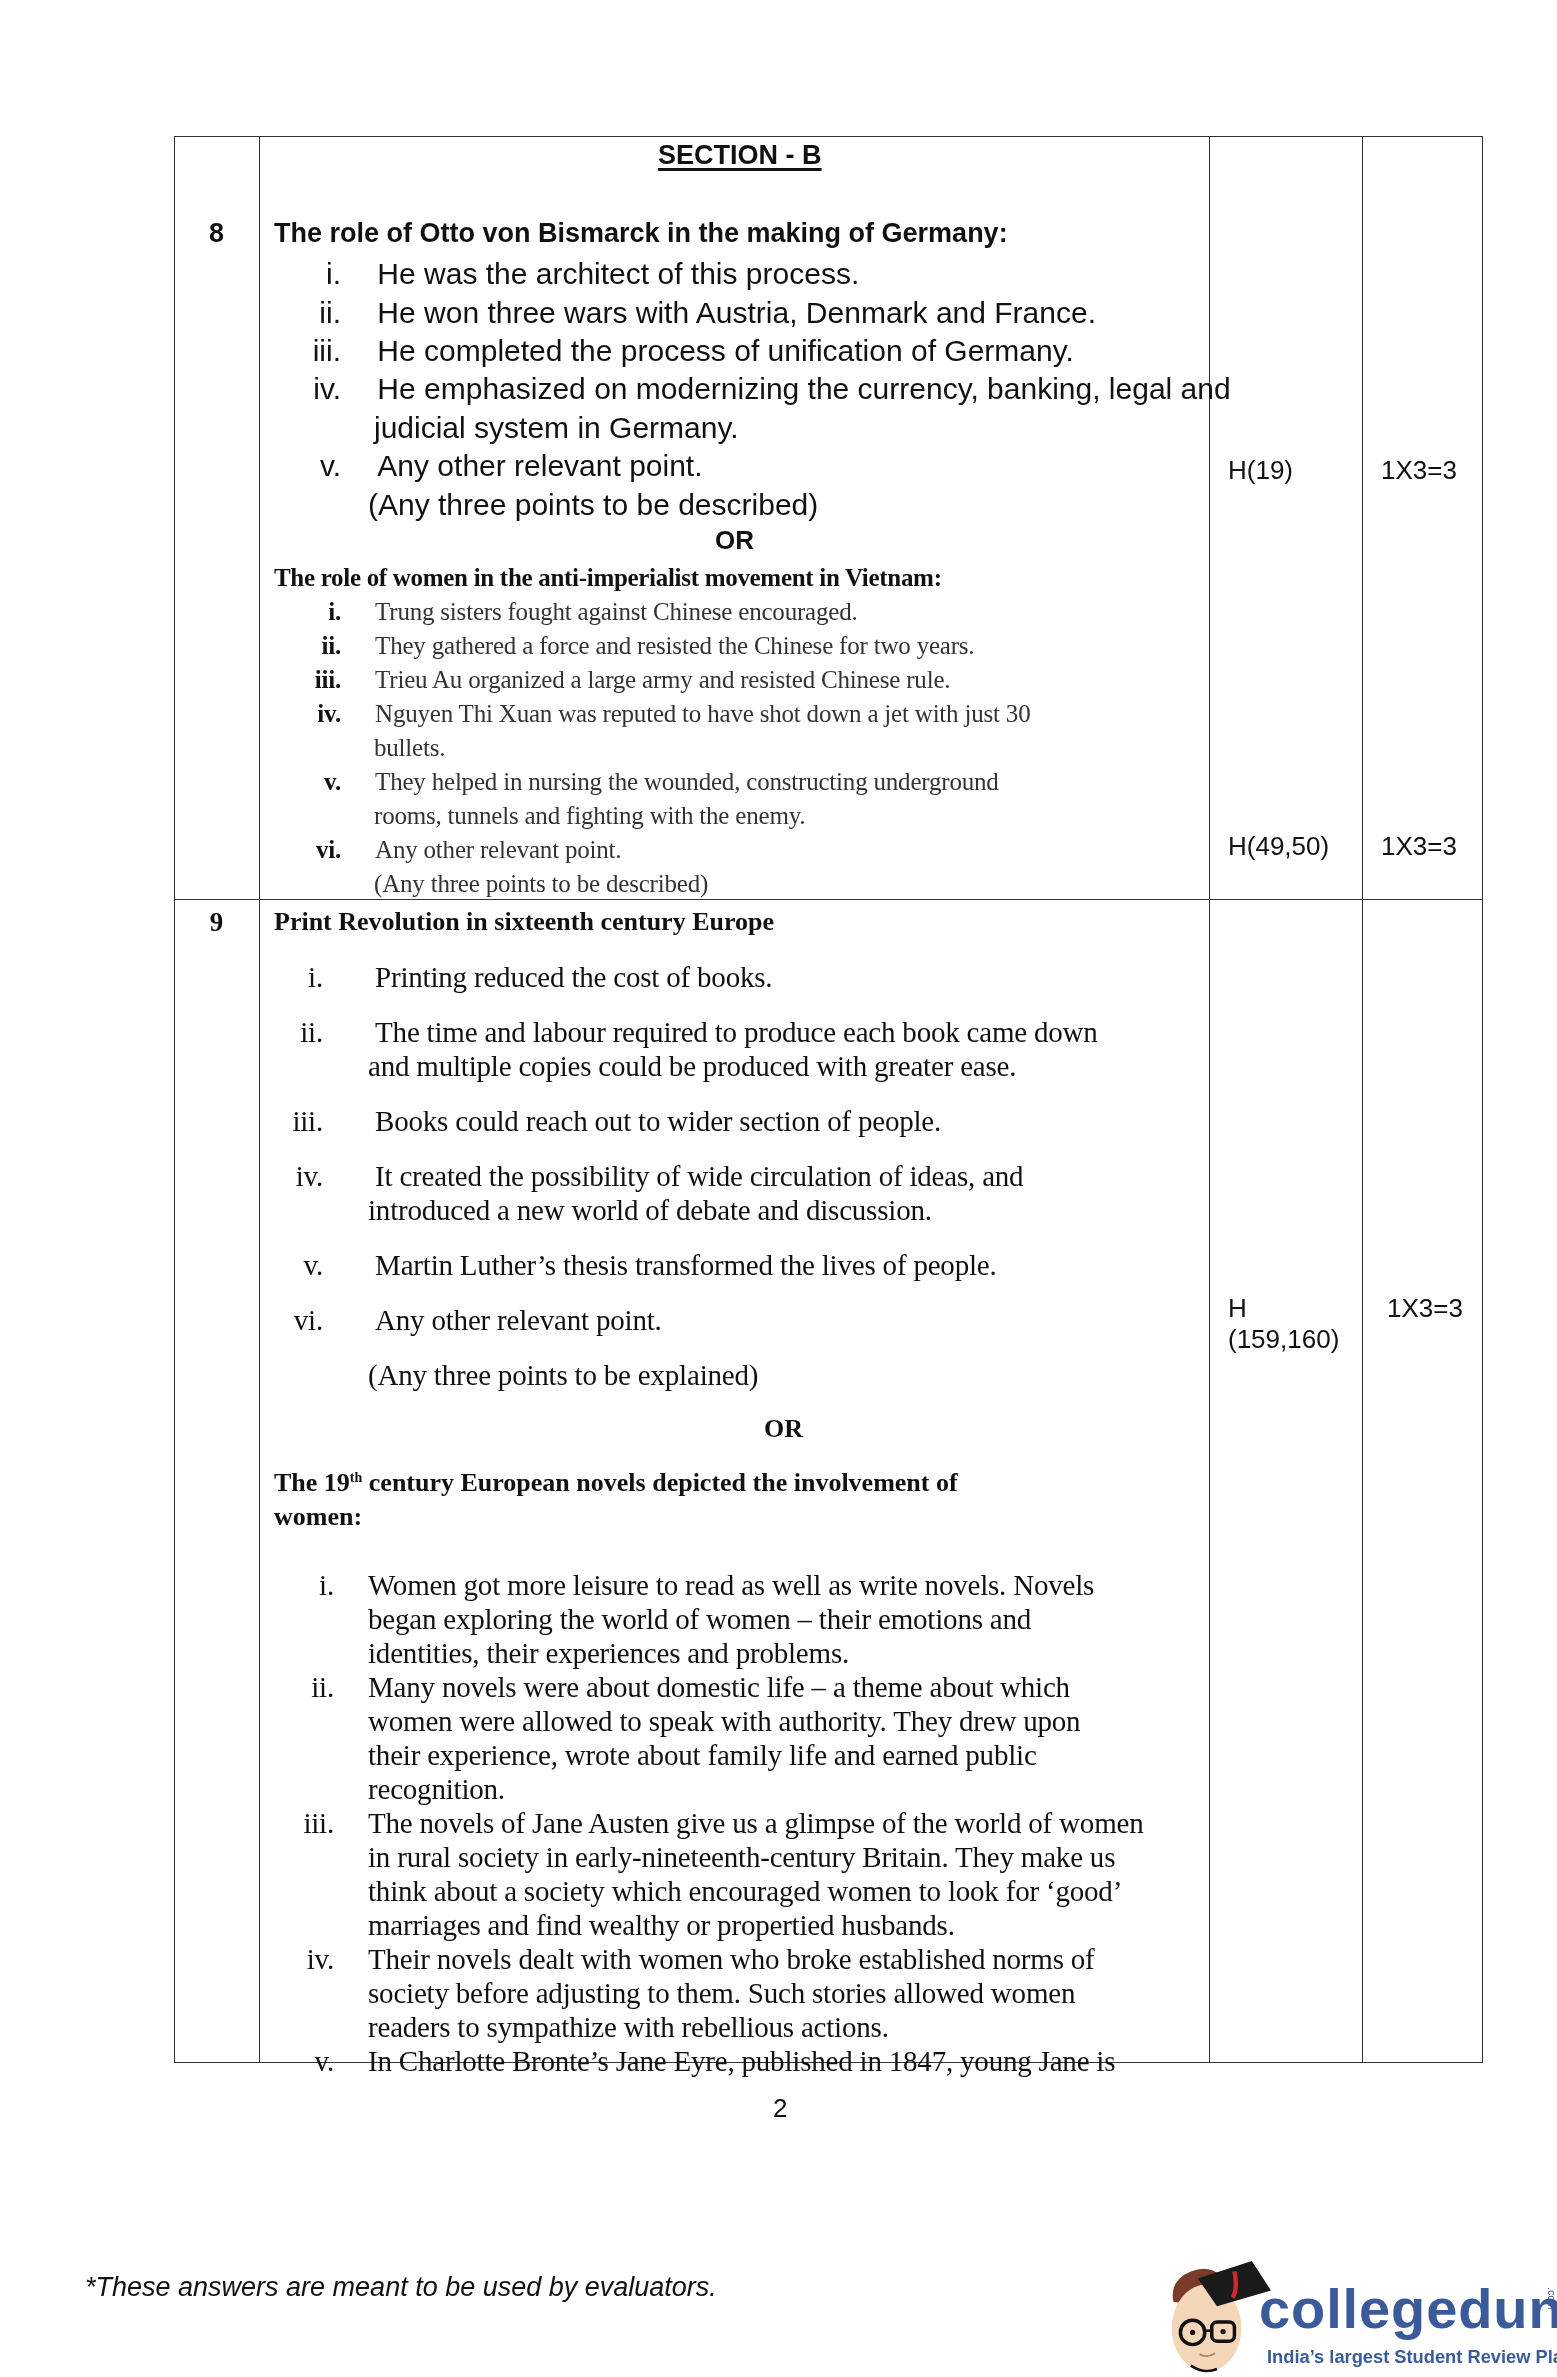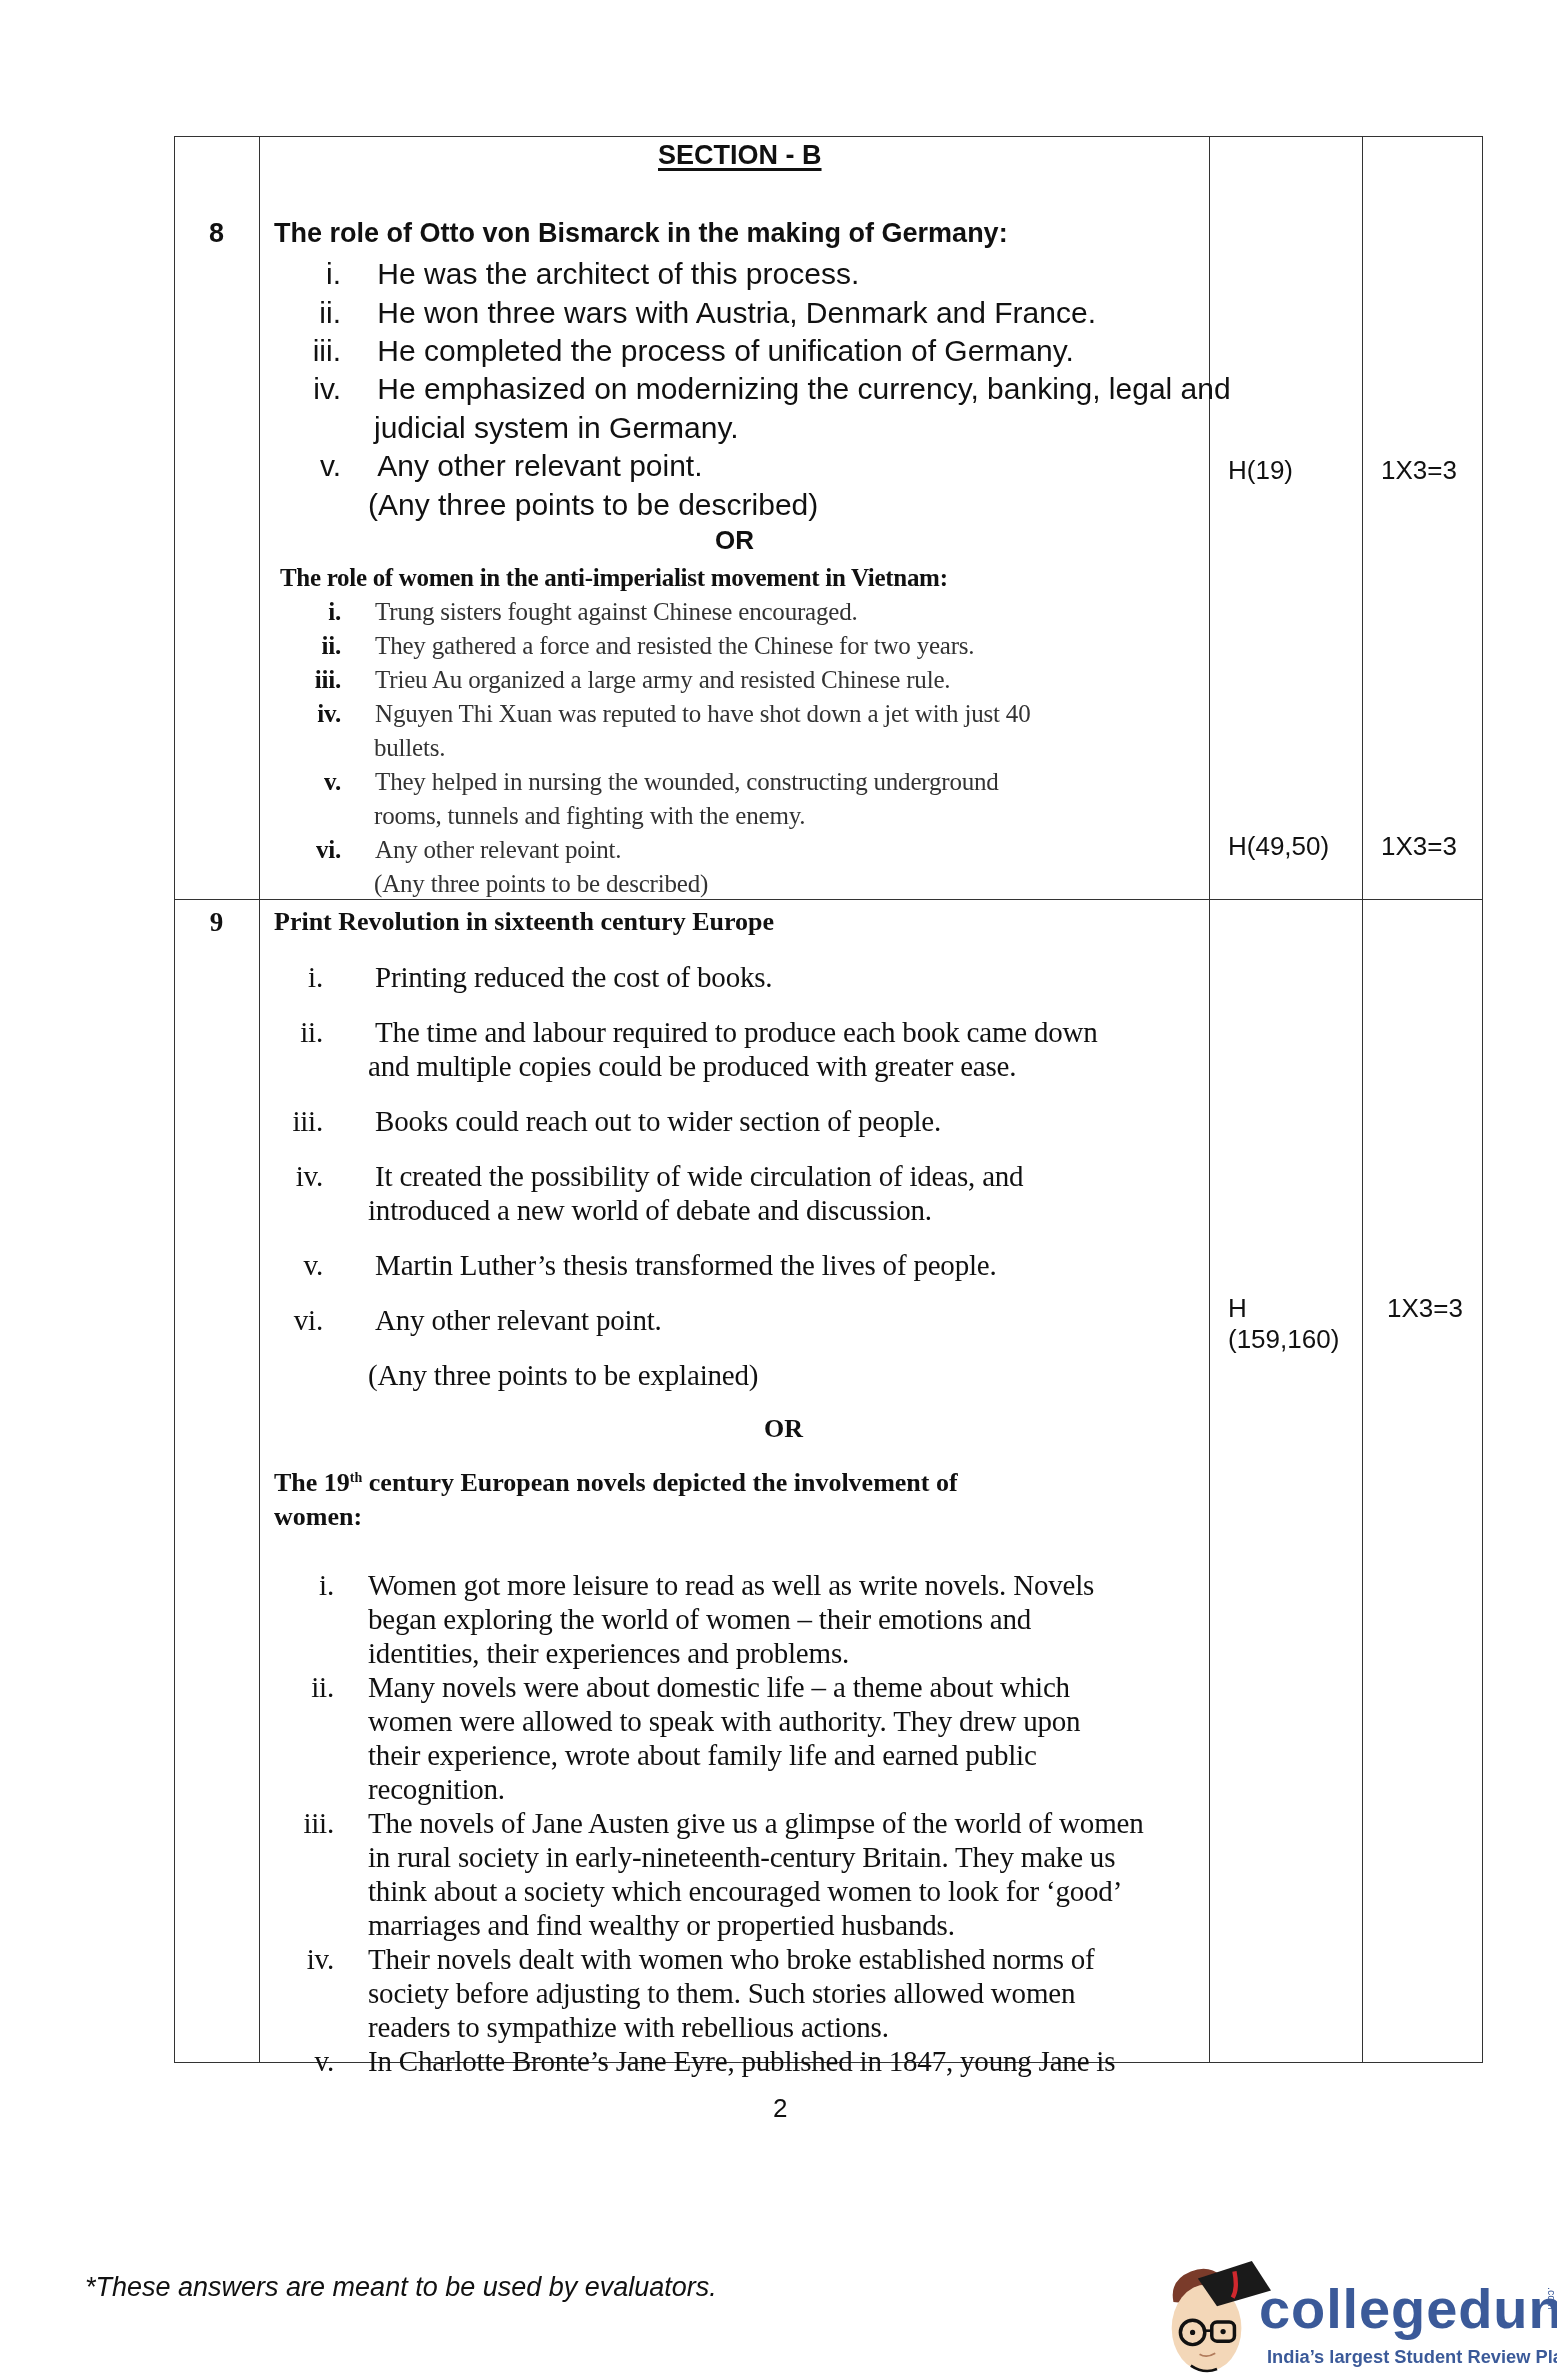--- a/index.html
+++ b/index.html
@@ -69,37 +69,37 @@
     <span style="margin-left:28px;">Any other relevant point.</span>
   </div>
   <div class="abs sans q8i" style="left:368px; top:488px;">(Any three points to be described)</div>
 </div>
 
 <div class="abs sans ref" style="left:1228px; top:455px;">H(19)</div>
 <div class="abs sans ref" style="left:1381px; top:455px;">1X3=3</div>
 
 <div class="abs sans or" style="left:715px; top:525px;">OR</div>
 
-<div class="abs serif vh" style="left:280px; top:564px;">The role of women in the anti-imperialist movement in Vietnam:</div>
+<div class="abs serif vh" style="left:274px; top:564px;">The role of women in the anti-imperialist movement in Vietnam:</div>
 <div>
   <div class="abs serif vi" style="left:297px; top:598px;">
     <b class="rn" style="width:44px;">i.</b>
     <span style="margin-left:28px;">Trung sisters fought against Chinese encouraged.</span>
   </div>
   <div class="abs serif vi" style="left:297px; top:632px;">
     <b class="rn" style="width:44px;">ii.</b>
     <span style="margin-left:28px;">They gathered a force and resisted the Chinese for two years.</span>
   </div>
   <div class="abs serif vi" style="left:297px; top:666px;">
     <b class="rn" style="width:44px;">iii.</b>
     <span style="margin-left:28px;">Trieu Au organized a large army and resisted Chinese rule.</span>
   </div>
   <div class="abs serif vi" style="left:297px; top:700px;">
     <b class="rn" style="width:44px;">iv.</b>
-    <span style="margin-left:28px;">Nguyen Thi Xuan was reputed to have shot down a jet with just 40</span>
+    <span style="margin-left:28px;">Nguyen Thi Xuan was reputed to have shot down a jet with just 30</span>
   </div>
   <div class="abs serif vi" style="left:374px; top:734px;">bullets.</div>
   <div class="abs serif vi" style="left:297px; top:768px;">
     <b class="rn" style="width:44px;">v.</b>
     <span style="margin-left:28px;">They helped in nursing the wounded, constructing underground</span>
   </div>
   <div class="abs serif vi" style="left:374px; top:802px;">rooms, tunnels and fighting with the enemy.</div>
   <div class="abs serif vi" style="left:297px; top:836px;">
     <b class="rn" style="width:44px;">vi.</b>
     <span style="margin-left:28px;">Any other relevant point.</span>

